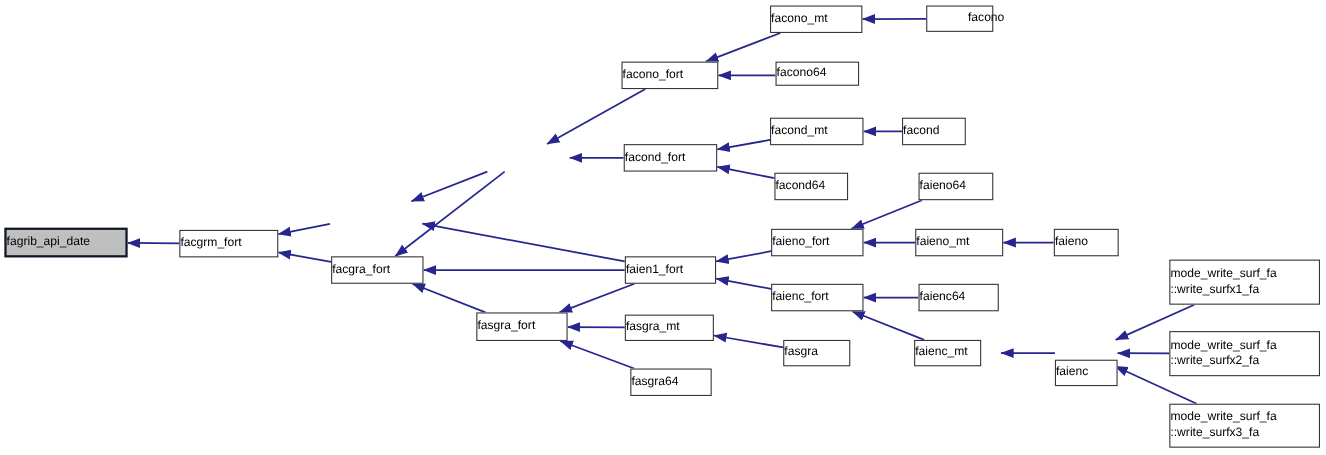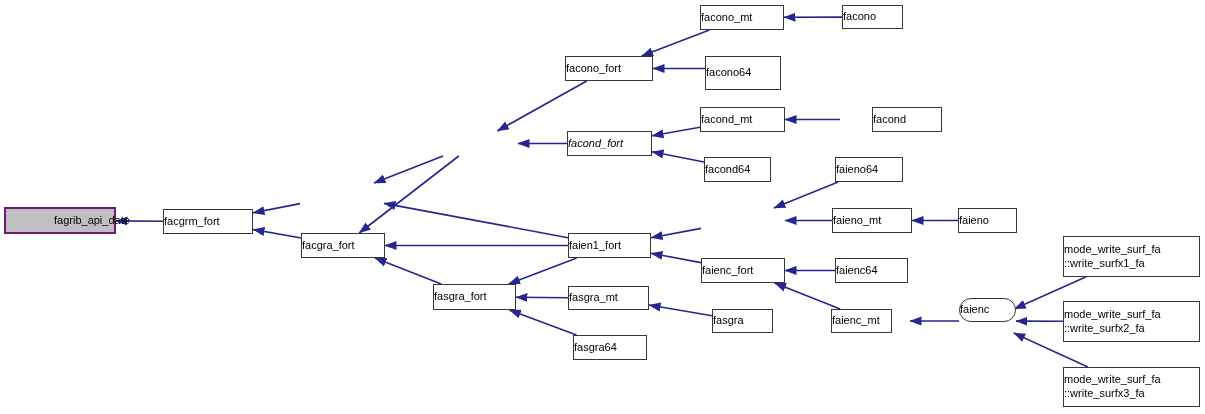--- a/index.html
+++ b/index.html
@@ -23,23 +23,22 @@
     flex-direction: column;
     align-items: flex-start;
     justify-content: center;
     font-size: 11px;
     line-height: 1.25;
     white-space: nowrap;
     cursor: pointer;
   }
   .node.root {
     background: #bfbfbf;
-    border: 2px solid #701a75;
+    border: 2px solid #0f172a;
     cursor: default;
-    padding-left: 48px;
   }
 </style>
 </head>
 <body>
 
 <div class="canvas">
   <svg id="edges-layer" width="1205" height="414" xmlns="http://www.w3.org/2000/svg">
       <defs>
         <marker id="arrowhead" markerUnits="userSpaceOnUse" markerWidth="12" markerHeight="10" refX="11.5" refY="5" orient="auto">
           <path d="M0,0.5 L12,5 L0,9.5 Z" fill="#26268e"></path>
@@ -86,69 +85,72 @@
       </div>
       <div class="node" style="left: 301px; top: 233px; width: 84px; height: 25px;">
         <span>facgra_fort</span>
       </div>
       <div class="node" style="left: 433px; top: 284px; width: 83px; height: 26px;">
         <span>fasgra_fort</span>
       </div>
       <div class="node" style="left: 565px; top: 56px; width: 88px; height: 25px;">
         <span>facono_fort</span>
       </div>
-      <div class="node" style="left: 567px; top: 131px; width: 85px; height: 25px; font-style: italic;">
+      <div class="node" style="left: 567px; top: 131px; width: 85px; height: 25px;">
         <span>facond_fort</span>
       </div>
       <div class="node" style="left: 568px; top: 233px; width: 83px; height: 25px;">
         <span>faien1_fort</span>
       </div>
       <div class="node" style="left: 568px; top: 286px; width: 81px; height: 24px;">
         <span>fasgra_mt</span>
       </div>
       <div class="node" style="left: 573px; top: 335px; width: 74px; height: 25px;">
         <span>fasgra64</span>
       </div>
       <div class="node" style="left: 700px; top: 5px; width: 84px; height: 25px;">
         <span>facono_mt</span>
       </div>
-      <div class="node" style="left: 705px; top: 56px; width: 76px; height: 34px;">
+      <div class="node" style="left: 705px; top: 56px; width: 76px; height: 22px;">
         <span>facono64</span>
       </div>
       <div class="node" style="left: 700px; top: 107px; width: 85px; height: 25px;">
         <span>facond_mt</span>
       </div>
       <div class="node" style="left: 704px; top: 157px; width: 67px; height: 25px;">
         <span>facond64</span>
       </div>
+      <div class="node" style="left: 701px; top: 208px; width: 84px; height: 25px;">
+        <span>faieno_fort</span>
+      </div>
       <div class="node" style="left: 701px; top: 258px; width: 84px; height: 25px;">
         <span>faienc_fort</span>
       </div>
-      <div class="node" style="left: 842px; top: 5px; width: 61px; height: 24px;">
+      <div class="node" style="left: 842px; top: 5px; width: 61px; height: 24px; padding-left: 37px;">
         <span>facono</span>
       </div>
-      <div class="node" style="left: 872px; top: 107px; width: 70px; height: 25px;">
+      <div class="node" style="left: 820px; top: 107px; width: 58px; height: 25px;">
         <span>facond</span>
       </div>
       <div class="node" style="left: 835px; top: 157px; width: 68px; height: 25px;">
         <span>faieno64</span>
       </div>
       <div class="node" style="left: 832px; top: 208px; width: 80px; height: 25px;">
         <span>faieno_mt</span>
       </div>
       <div class="node" style="left: 835px; top: 258px; width: 73px; height: 25px;">
         <span>faienc64</span>
       </div>
       <div class="node" style="left: 831px; top: 309px; width: 61px; height: 24px;">
         <span>faienc_mt</span>
       </div>
       <div class="node" style="left: 958px; top: 208px; width: 59px; height: 25px;">
         <span>faieno</span>
       </div>
-      <div class="node" style="left: 959px; top: 298px; width: 57px; height: 24px; border-radius: 12px;">
+      <div class="node" style="left: 959px; top: 327px; width: 57px; height: 24px;">
         <span>faienc</span>
       </div>
       <div class="node" style="left: 1063px; top: 236px; width: 137px; height: 41px;">
         <span>mode_write_surf_fa</span>
         <span>::write_surfx1_fa</span>
       </div>
       <div class="node" style="left: 1063px; top: 301px; width: 137px; height: 41px;">
         <span>mode_write_surf_fa</span>
         <span>::write_surfx2_fa</span>
       </div>

